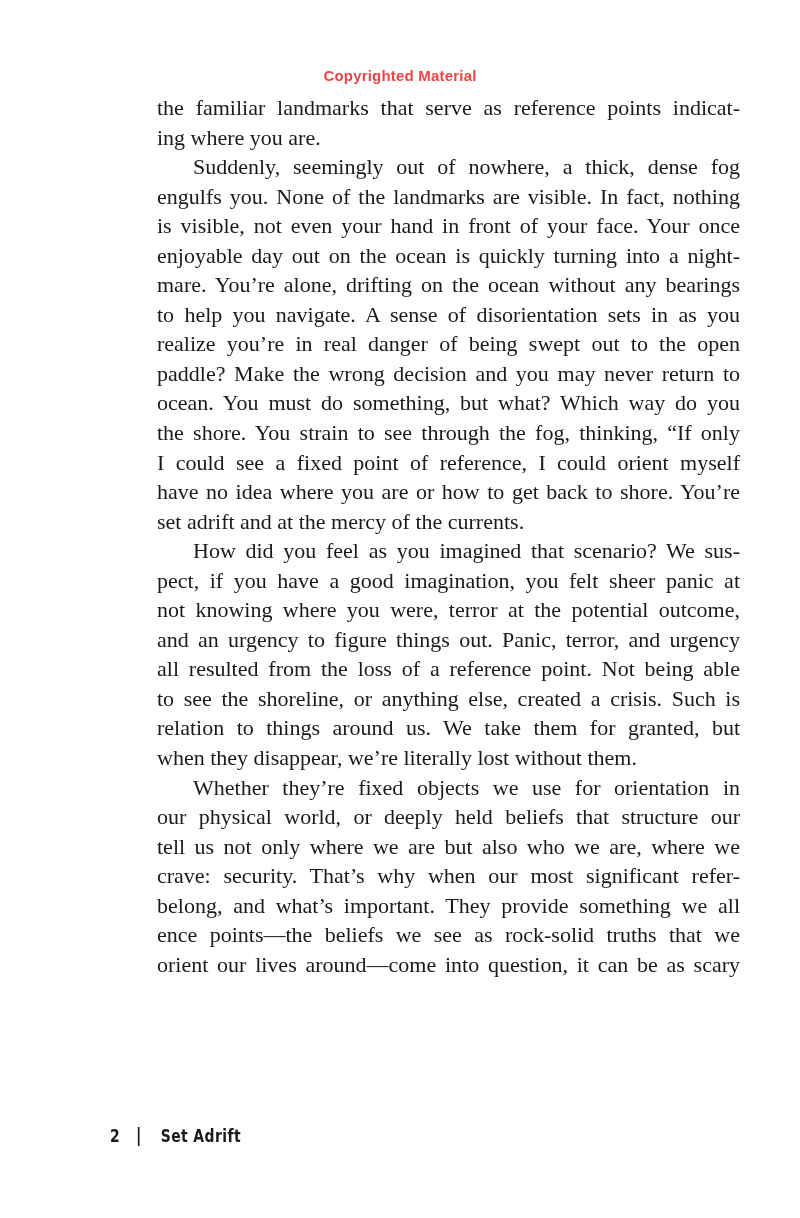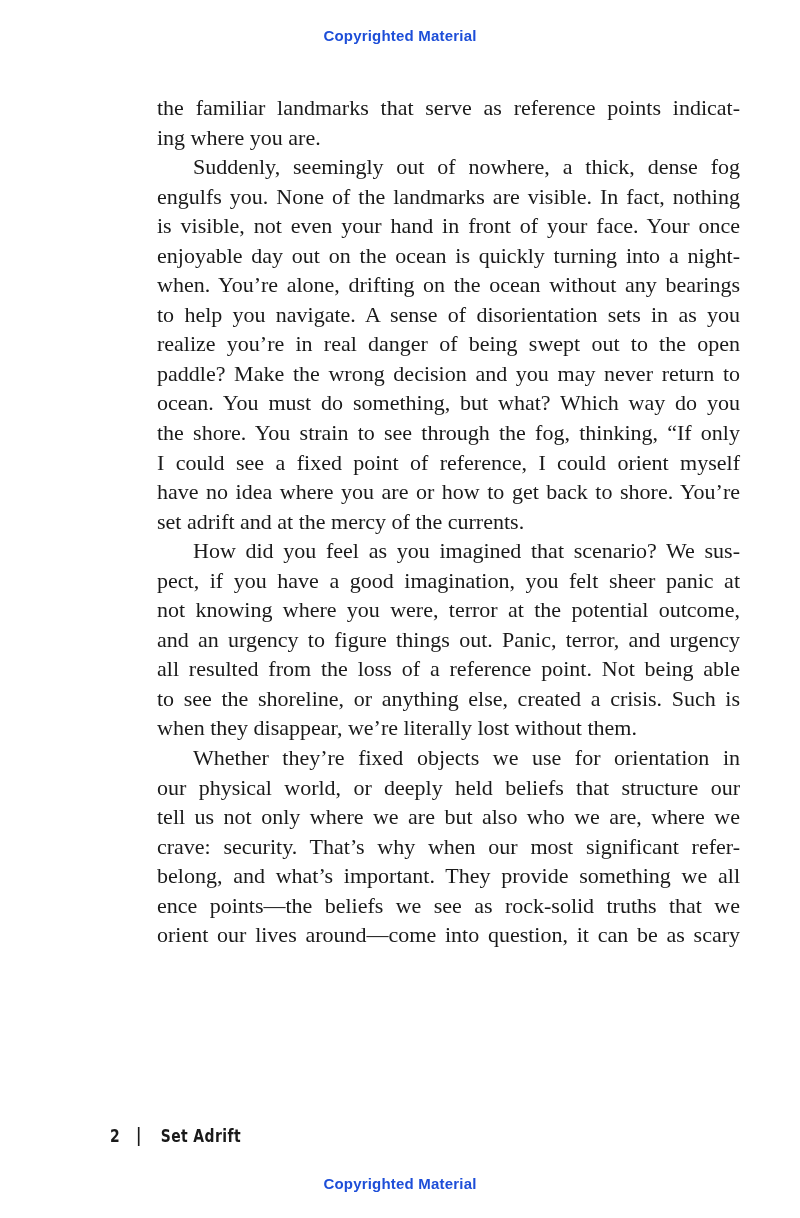--- a/index.html
+++ b/index.html
@@ -14,22 +14,23 @@
       overflow: hidden;
     }
     .watermark {
       position: absolute;
       left: 0;
       width: 800px;
       text-align: center;
       font-family: "Liberation Sans", sans-serif;
       font-weight: bold;
       font-size: 15px;
-      color: #1d4ed8;
+      color: #ef4444;
       letter-spacing: 0.2px;
+      margin-top: 40px;
     }
     .watermark.top { top: 27px; }
     .watermark.bottom { top: 1175px; }
 
     .page-body {
       position: absolute;
       left: 109px;
       top: 93px;
       width: 583px;
       font-family: "Liberation Serif", serif;
@@ -80,35 +81,36 @@
 
 <div class="watermark top">Copyrighted Material</div>
 
 <div class="page-body" id="page-body">
     <span class="line">the familiar landmarks that serve as reference points indicat-</span>
     <span class="line last">ing where you are.</span>
     <span class="line indent">Suddenly, seemingly out of nowhere, a thick, dense fog</span>
     <span class="line">engulfs you. None of the landmarks are visible. In fact, nothing</span>
     <span class="line">is visible, not even your hand in front of your face. Your once</span>
     <span class="line">enjoyable day out on the ocean is quickly turning into a night-</span>
-    <span class="line">when. You’re alone, drifting on the ocean without any bearings</span>
+    <span class="line">mare. You’re alone, drifting on the ocean without any bearings</span>
     <span class="line">to help you navigate. A sense of disorientation sets in as you</span>
     <span class="line">realize you’re in real danger of being swept out to the open</span>
     <span class="line">paddle? Make the wrong decision and you may never return to</span>
     <span class="line">ocean. You must do something, but what? Which way do you</span>
     <span class="line">the shore. You strain to see through the fog, thinking, “If only</span>
     <span class="line">I could see a fixed point of reference, I could orient myself</span>
     <span class="line">have no idea where you are or how to get back to shore. You’re</span>
     <span class="line last">set adrift and at the mercy of the currents.</span>
     <span class="line indent">How did you feel as you imagined that scenario? We sus-</span>
     <span class="line">pect, if you have a good imagination, you felt sheer panic at</span>
     <span class="line">not knowing where you were, terror at the potential outcome,</span>
     <span class="line">and an urgency to figure things out. Panic, terror, and urgency</span>
     <span class="line">all resulted from the loss of a reference point. Not being able</span>
     <span class="line">to see the shoreline, or anything else, created a crisis. Such is</span>
+    <span class="line">relation to things around us. We take them for granted, but</span>
     <span class="line last">when they disappear, we’re literally lost without them.</span>
     <span class="line indent">Whether they’re fixed objects we use for orientation in</span>
     <span class="line">our physical world, or deeply held beliefs that structure our</span>
     <span class="line">tell us not only where we are but also who we are, where we</span>
     <span class="line">crave: security. That’s why when our most significant refer-</span>
     <span class="line">belong, and what’s important. They provide something we all</span>
     <span class="line">ence points—the beliefs we see as rock-solid truths that we</span>
     <span class="line">orient our lives around—come into question, it can be as scary</span>
   </div>
 

